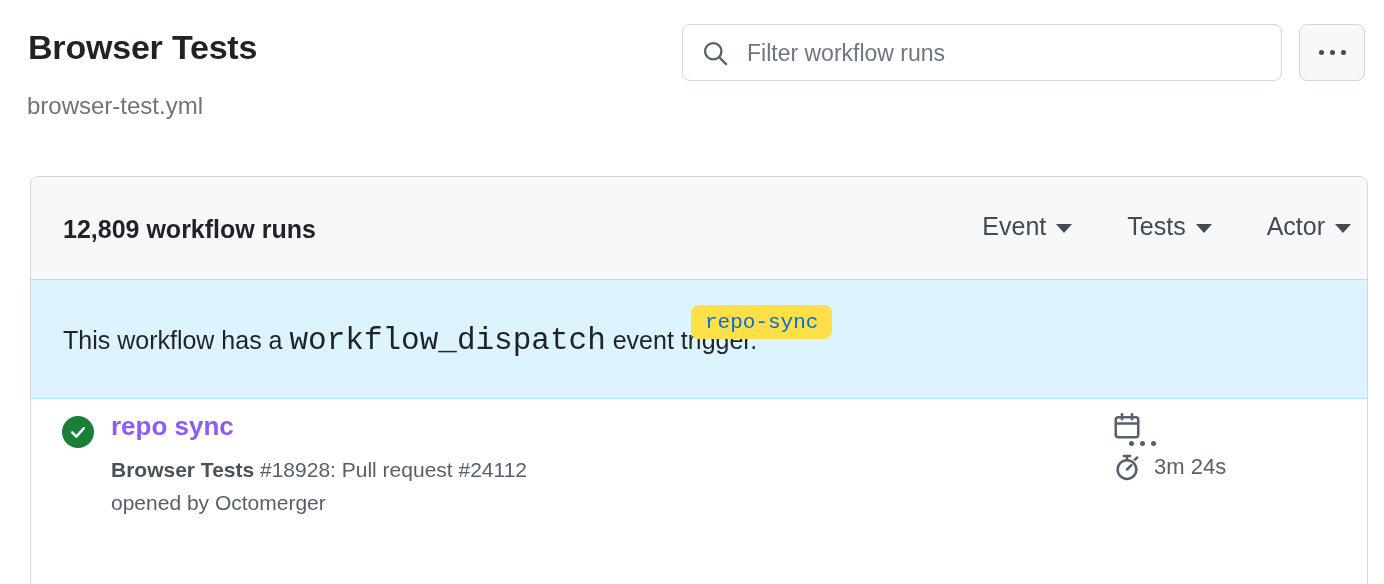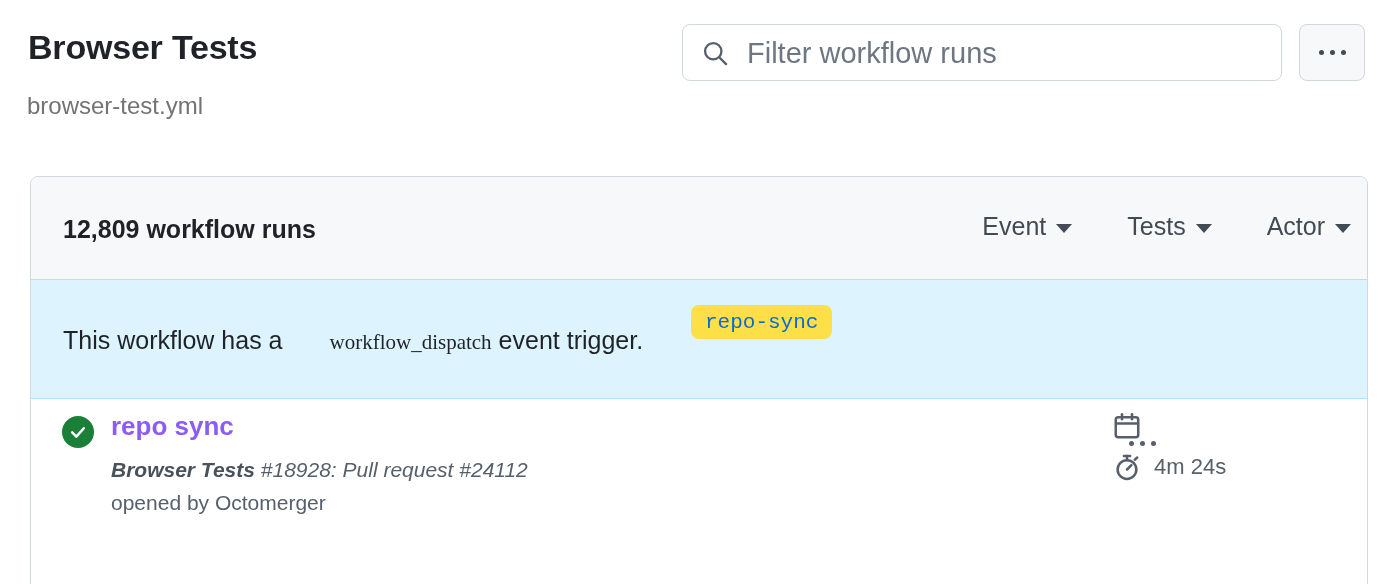--- a/index.html
+++ b/index.html
@@ -27,21 +27,21 @@
 
   .search-box {
     position: absolute; left: 682px; top: 24px;
     width: 600px; height: 57px;
     border: 1px solid #d0d7de; border-radius: 8px;
     background: #ffffff;
     display: flex; align-items: center; padding-left: 18px;
   }
   .search-box .sicon { width: 28px; height: 28px; flex: 0 0 auto; color: #57606a; }
   .search-placeholder {
-    margin-left: 18px; font-size: 29px; color: #6e7781; line-height: 28px;
+    margin-left: 18px; font-size: 23px; color: #6e7781; line-height: 28px;
   }
 
   .kebab-btn {
     position: absolute; left: 1299px; top: 24px;
     width: 66px; height: 57px;
     border: 1px solid #d0d7de; border-radius: 8px;
     background: #f6f8fa;
     display: flex; align-items: center; justify-content: center;
     cursor: pointer;
   }
@@ -76,22 +76,22 @@
   
   .dispatch-banner {
     position: relative; height: 119px; background: #ddf4ff;
     border-bottom: 1px solid #b6e3ff;
   }
   .dispatch-text {
     position: absolute; left: 32px; top: 43px;
     font-size: 25px; color: #1f2328; line-height: 34px; white-space: nowrap;
   }
   .dispatch-text code {
-    font-family: Liberation Serif, serif;
-    font-size: 21px; color: #1f2328; margin-left: 40px;
+    font-family: Liberation Mono, monospace;
+    font-size: 31px; color: #1f2328;
   }
   .run-workflow-btn {
     position: absolute; left: 1068px; top: 144px;
     width: 230px; height: 52px;
     border: 1px solid #d0d7de; border-radius: 8px; background: #f6f8fa;
     display: flex; align-items: center; justify-content: center;
     cursor: pointer;
   }
   .run-workflow-btn .label { font-size: 23px; font-weight: 500; color: #24292f; line-height: 28px; }
   .run-workflow-btn .caret2 {
@@ -114,21 +114,21 @@
     width: 32px; height: 32px; border-radius: 50%; background: #1a7f37;
     display: flex; align-items: center; justify-content: center;
   }
   .run-title {
     position: absolute; left: 80px; top: 10px;
     font-size: 26px; font-weight: 600; color: #8b5cf6; line-height: 34px;
     white-space: nowrap; cursor: pointer;
   }
   .run-meta {
     position: absolute; left: 80px; top: 54px;
-    font-size: 21px; color: #57606a; line-height: 33px; white-space: nowrap; font-style: italic;
+    font-size: 21px; color: #57606a; line-height: 33px; white-space: nowrap;
   }
   .run-meta .strong { font-weight: 700; color: #4a5259; }
   .run-meta-2 {
     position: absolute; left: 80px; top: 87px;
     font-size: 21px; color: #57606a; line-height: 33px; white-space: nowrap;
   }
   .branch-badge {
     position: absolute; left: 691px; top: 305px;
     height: 34px; padding: 0 14px;
     background: #fde047; border-radius: 8px;
@@ -240,21 +240,21 @@
         <div class="rc-dur-row">
           <span class="rc-icon">
             <svg viewBox="0 0 24 24" width="30" height="30" fill="none" stroke="currentColor" stroke-width="2">
               <circle cx="12" cy="14" r="7.5"></circle>
               <line x1="12" y1="14" x2="15.5" y2="10.5" stroke-linecap="round"></line>
               <line x1="9.5" y1="3.2" x2="14.5" y2="3.2" stroke-linecap="round"></line>
               <line x1="12" y1="3.2" x2="12" y2="6.4" stroke-linecap="round"></line>
               <line x1="18.2" y1="6.2" x2="20.2" y2="4.4" stroke-linecap="round"></line>
             </svg>
           </span>
-          <span class="rc-dur-text">4m 24s</span>
+          <span class="rc-dur-text">3m 24s</span>
         </div>
       </div>
     </div>
   </div>
 
   <div class="branch-badge">repo-sync</div>
 
 </div>
 
 </body></html>

